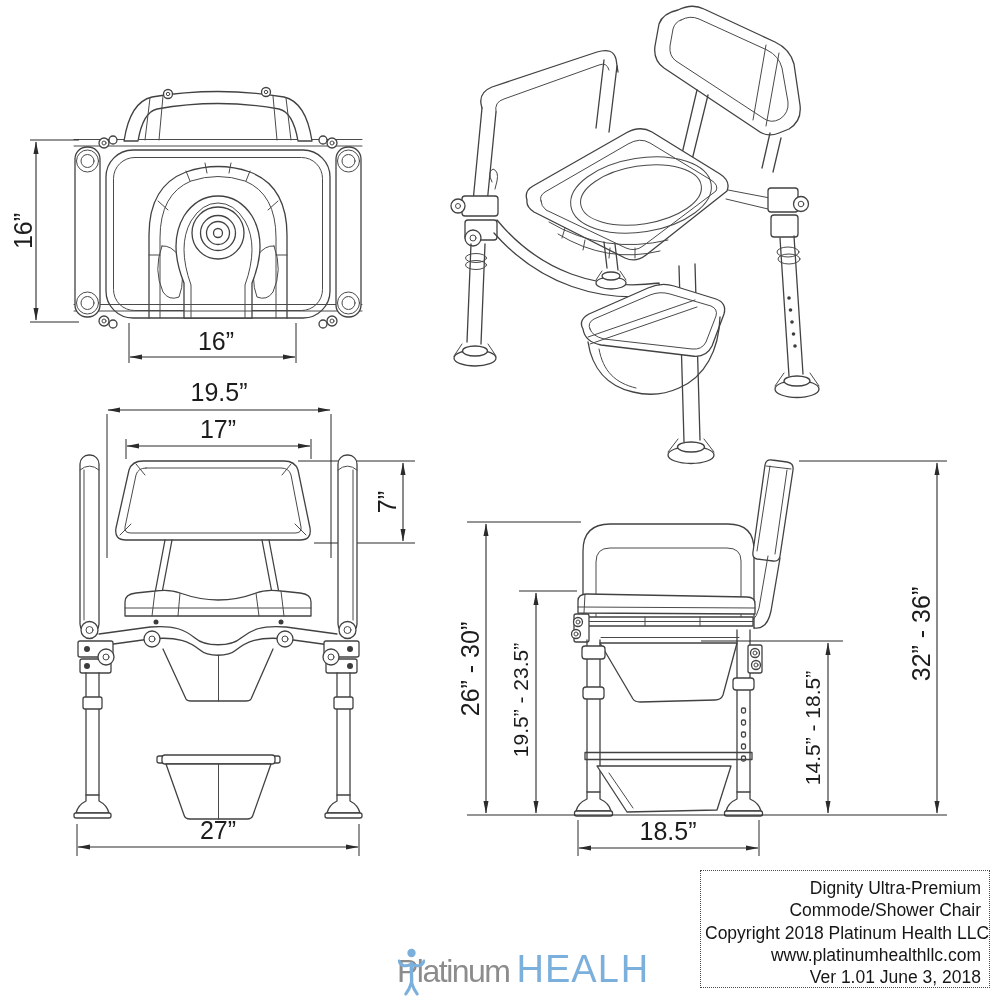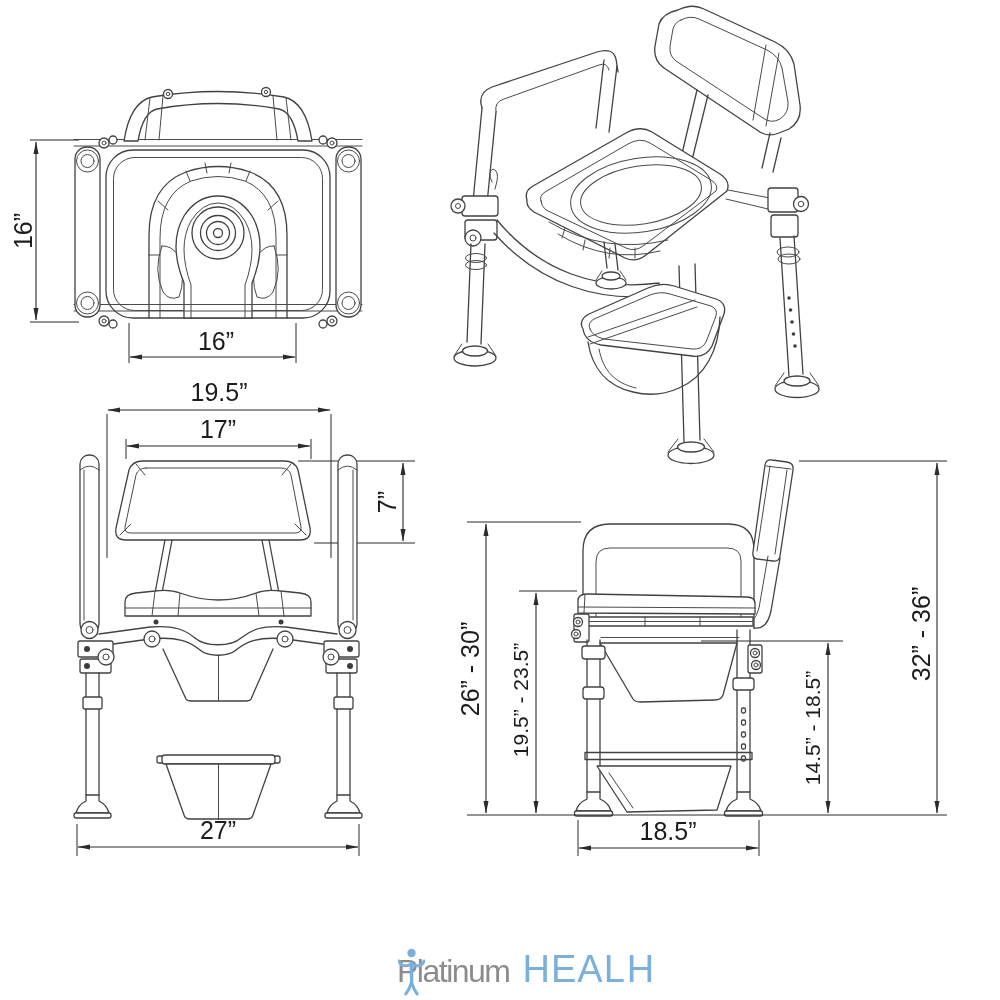--- a/index.html
+++ b/index.html
@@ -12,21 +12,21 @@
   .fillc{fill:#3c3c3c;stroke:none;}
   .dim{fill:none;stroke:#2b2b2b;stroke-width:1.1;}
   .ext{fill:none;stroke:#2b2b2b;stroke-width:1;}
   .dimtxt{font-family:"Liberation Sans",sans-serif;font-size:25px;fill:#1c1c1c;}
   .dimtxt-sm{font-family:"Liberation Sans",sans-serif;font-size:21px;fill:#1c1c1c;}
   .title-block{position:absolute;left:700px;top:870px;width:290px;height:118px;
     border:1.5px dotted #4a4a4a;box-sizing:border-box;text-align:right;
     padding:6px 8px 0 4px;font-size:17.5px;line-height:22.3px;color:#161616;white-space:nowrap;}
   .logo{position:absolute;left:397px;top:948px;white-space:nowrap;}
   .logo-platinum{font-size:32px;color:#8c8c8c;letter-spacing:-1.5px;}
-  .logo-health{font-size:38px;color:#7cb0dc;letter-spacing:1px;margin-left:13px;}
+  .logo-health{font-size:38px;color:#7cb0dc;letter-spacing:1px;margin-left:7px;}
   .logo-person{display:inline-block;vertical-align:-7px;margin:0 1px;}
 </style>
 </head>
 <body>
 
 <div class="canvas">
 
 <svg width="1000" height="1000" viewBox="0 0 1000 1000">
   <defs>
     <marker id="arr" viewBox="0 0 12 6" refX="11.4" refY="3" markerWidth="13" markerHeight="6.5" orient="auto-start-reverse" markerUnits="userSpaceOnUse">
@@ -306,20 +306,27 @@
     <text class="dimtxt-sm" text-anchor="middle" x="820" y="728" transform="rotate(-90 820 728)">14.5” - 18.5”</text>
     <path class="ext" d="M799,461 L947,461"></path>
     <line class="dim" x1="937" y1="463" x2="937" y2="813" marker-start="url(#arr)" marker-end="url(#arr)"></line>
     <text class="dimtxt" text-anchor="middle" x="930" y="634" transform="rotate(-90 930 634)">32” - 36”</text>
     <path class="ext" d="M578,820 L578,856 M759,820 L759,856"></path>
     <line class="dim" x1="579" y1="848" x2="758" y2="848" marker-start="url(#arr)" marker-end="url(#arr)"></line>
     <text class="dimtxt" text-anchor="middle" x="668" y="840">18.5”</text>
   </g>
 </svg>
 
+  <div class="title-block">
+    <div>Dignity Ultra-Premium</div>
+    <div>Commode/Shower Chair</div>
+    <div>Copyright 2018 Platinum Health LLC</div>
+    <div>www.platinumhealthllc.com</div>
+    <div>Ver 1.01 June 3, 2018</div>
+  </div>
 
   <div class="logo">
     <span class="logo-platinum">Platinum</span><span class="logo-health">HEAL</span><svg class="logo-person" width="27" height="48" viewBox="0 0 27 48">
       <circle cx="13.5" cy="5" r="4.2" fill="#7cb0dc"></circle>
       <path d="M1,13 C3,19 8,18.5 12.9,16.5 M26,13 C24,19 19,18.5 14.1,16.5" stroke="#7cb0dc" stroke-width="3" fill="none" stroke-linecap="round"></path>
       <path d="M13.5,15.5 C12.9,23 14.1,29 13.5,36" stroke="#7cb0dc" stroke-width="3.4" fill="none" stroke-linecap="round"></path>
       <path d="M13.3,35 C11.8,40 9.8,43.5 7.8,46 M13.7,35 C15.2,40 17.2,43.5 19.2,46" stroke="#7cb0dc" stroke-width="3" fill="none" stroke-linecap="round"></path>
     </svg><span class="logo-health" style="margin-left:1px">H</span>
   </div>
 

